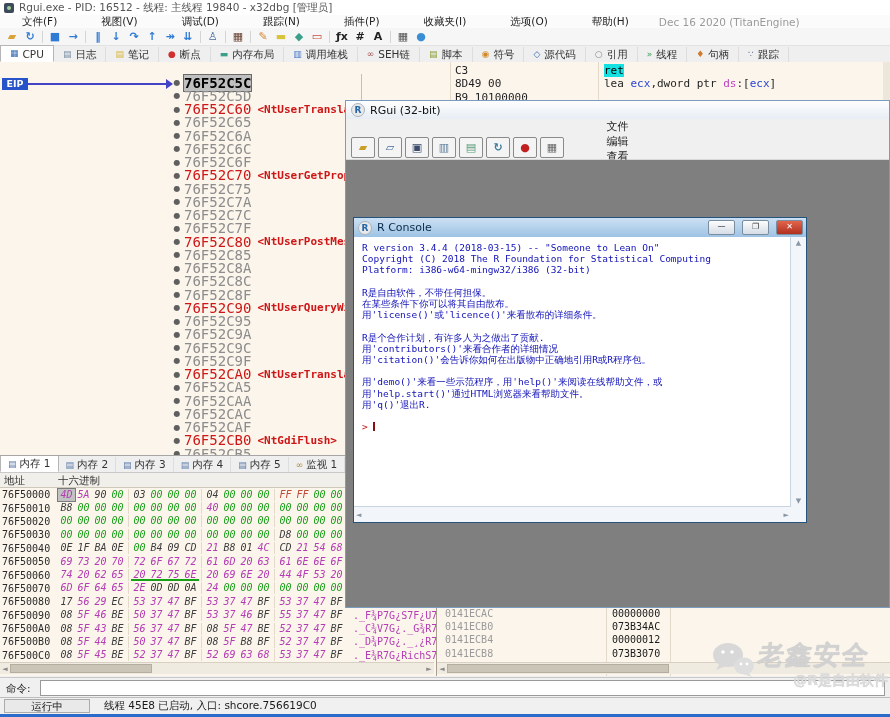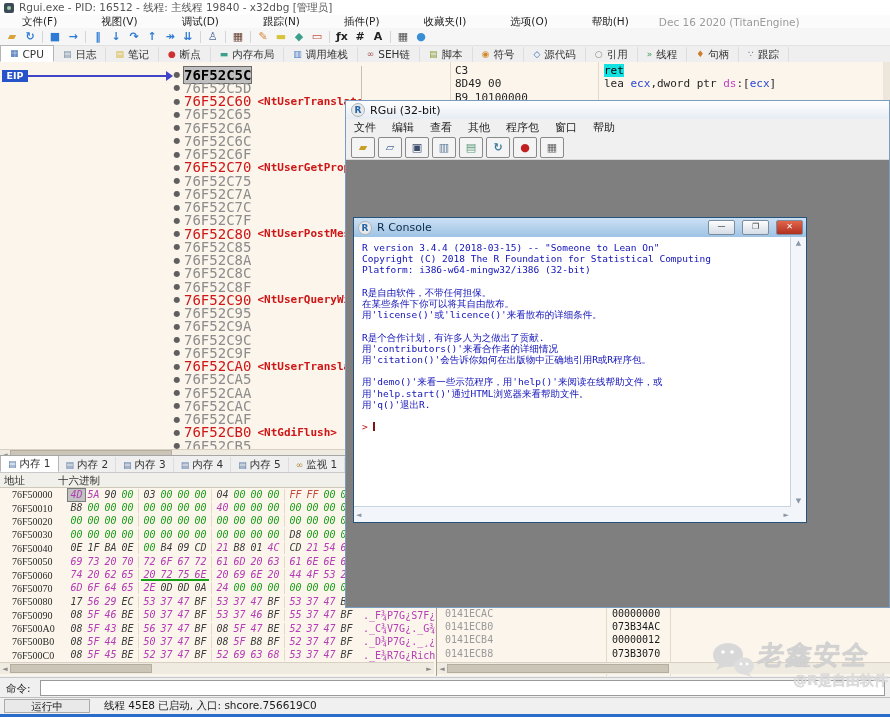--- a/index.html
+++ b/index.html
@@ -23,21 +23,21 @@
         font-size:11px;font-weight:700;margin:0 1px;border-radius:2px;}
   .tsep{width:1px;height:12px;background:#D5D5D5;margin:0 3px;}
   .tabbar{position:absolute;left:0;top:46px;width:890px;height:16px;background:#EFEFEF;
           border-bottom:1px solid #C6C6C6;display:flex;align-items:flex-end;font-size:10.5px;}
   .tab{height:15px;display:flex;align-items:center;gap:4px;padding:0 9px;border-right:1px solid #DDD;color:#333;}
   .tab.sel{background:#FFFFFF;border:1px solid #B5B5B5;border-bottom:1px solid #FFF;height:15px;}
   .tab .tico{font-size:9px;line-height:9px;}
 
   
   .cpu-area{position:absolute;left:0;top:62px;width:890px;height:393px;background:#FBF5EB;}
-  .disasm{position:absolute;left:0;top:4px;width:361px;height:393px;border-right:1px solid #C9BFAE;overflow:hidden;}
+  .disasm{position:absolute;left:0;top:12px;width:361px;height:393px;border-right:1px solid #C9BFAE;overflow:hidden;}
   .eip-badge{position:absolute;left:2px;top:4px;width:26px;height:12px;background:#2653C9;color:#fff;
              font-size:9.5px;font-weight:700;text-align:center;line-height:12px;}
   .eip-line{position:absolute;left:28px;top:9px;width:138px;height:2px;background:#4343C8;}
   .eip-head{position:absolute;left:166px;top:5px;width:0;height:0;
             border-top:5px solid transparent;border-bottom:5px solid transparent;border-left:7px solid #4343C8;}
   .drows{position:absolute;left:170px;top:2px;right:0;}
   .dr{height:13.25px;display:flex;align-items:center;white-space:nowrap;}
   .bullet{width:14px;text-align:center;font-size:8px;color:#5f5f5f;flex:0 0 auto;}
   .addr{font-family:"DejaVu Sans Mono",monospace;font-size:14px;color:#8C8C8C;}
   .addr.red{color:#CE1616;font-weight:400;}
@@ -58,21 +58,21 @@
   
   .dump-panel{position:absolute;left:0;top:455px;width:436px;height:221px;background:#FBF5EB;
               border-top:1px solid #A6A6A6;box-sizing:border-box;overflow:hidden;}
   .dump-tabs{height:16px;background:#EFEFEF;border-bottom:1px solid #C9C9C9;display:flex;align-items:flex-end;font-size:10.5px;}
   .dtab{height:15px;display:flex;align-items:center;gap:3px;padding:0 7px;color:#333;border-right:1px solid #DDD;}
   .dtab.sel{background:#FFFFFF;border:1px solid #B5B5B5;border-bottom:1px solid #FFF;}
   .dtab .tico{font-size:9px;}
   .dump-header{height:14px;background:#F1EFEA;border-bottom:1px solid #CFC8BA;font-size:10.5px;color:#333;position:relative;}
   .dh-addr{position:absolute;left:4px;top:1px;} .dh-hex{position:absolute;left:58px;top:1px;}
   .drow{height:13.4px;display:flex;align-items:center;font-family:"DejaVu Sans Mono",monospace;font-size:10px;white-space:nowrap;}
-  .daddr{width:54px;padding-left:12px;color:#2a2a2a;flex:0 0 auto;font-family:Liberation Serif, serif;}
+  .daddr{width:54px;padding-left:2px;color:#2a2a2a;flex:0 0 auto;}
   .dgroup{padding:0 2px;flex:0 0 auto;}
   .dgroup + .dgroup{border-left:1px solid #E4DACA;}
   .by{display:inline-block;width:17px;height:12px;text-align:center;}
   .b0{color:#1FA01F;} .ba{color:#B43CB4;} .bo{color:#3C3C3C;} .bf{color:#C04838;}
   .by.selb{background:#C2C2C2;outline:1px solid #7a7a7a;}
   .by.ulb{border-bottom:2px solid #15A015;height:10px;}
   .dascii{margin-left:6px;color:#B43CB4;}
   .dump-hscroll{position:absolute;left:0;bottom:2px;width:434px;height:11px;background:#F0EBE1;
                 border-top:1px solid #D8D0C2;display:flex;align-items:center;}
   
@@ -83,21 +83,21 @@
   .stack-hscroll{position:absolute;left:0;bottom:2px;right:0;height:11px;background:#F0EBE1;
                  border-top:1px solid #D8D0C2;display:flex;align-items:center;}
 
   
   .rgui{position:absolute;left:345px;top:100px;width:545px;height:508px;background:#F0F0F0;
         border:1px solid #7A9CC0;box-sizing:border-box;z-index:5;}
   .rgui-titlebar{height:18px;background:linear-gradient(#FEFEFE,#E7EDF4);display:flex;align-items:center;
                  gap:5px;padding-left:5px;font-size:11px;color:#111;}
   .r-logo{width:12px;height:12px;border-radius:50%;background:#E9E9E9;border:1px solid #AAB4BE;
           color:#2266AA;font-weight:700;font-size:9px;line-height:12px;text-align:center;flex:0 0 auto;}
-  .rgui-menubar{height:16px;display:flex;align-items:center;font-size:11px;background:#F0F0F0;}
+  .rgui-menubar{height:16px;display:flex;align-items:center;font-size:11px;background:#F0F0F0;flex-direction:column;}
   .rgui-menubar span{padding:0 8px;}
   .rgui-toolbar{height:24px;display:flex;align-items:center;gap:3px;padding-left:5px;background:#F0F0F0;
                 border-bottom:1px solid #D8D8D8;}
   .rbtn{width:22px;height:19px;border:1px solid #8a8a8a;border-radius:2px;background:#F4F4F4;
         display:flex;align-items:center;justify-content:center;font-size:11px;font-weight:700;}
   .rgui-mdi{position:absolute;left:0;right:0;top:59px;bottom:0;background:#7F7F7F;}
 
   
   .rconsole{position:absolute;left:7px;top:57px;width:454px;height:306px;background:#fff;
             border:1px solid #26537C;box-sizing:border-box;}

